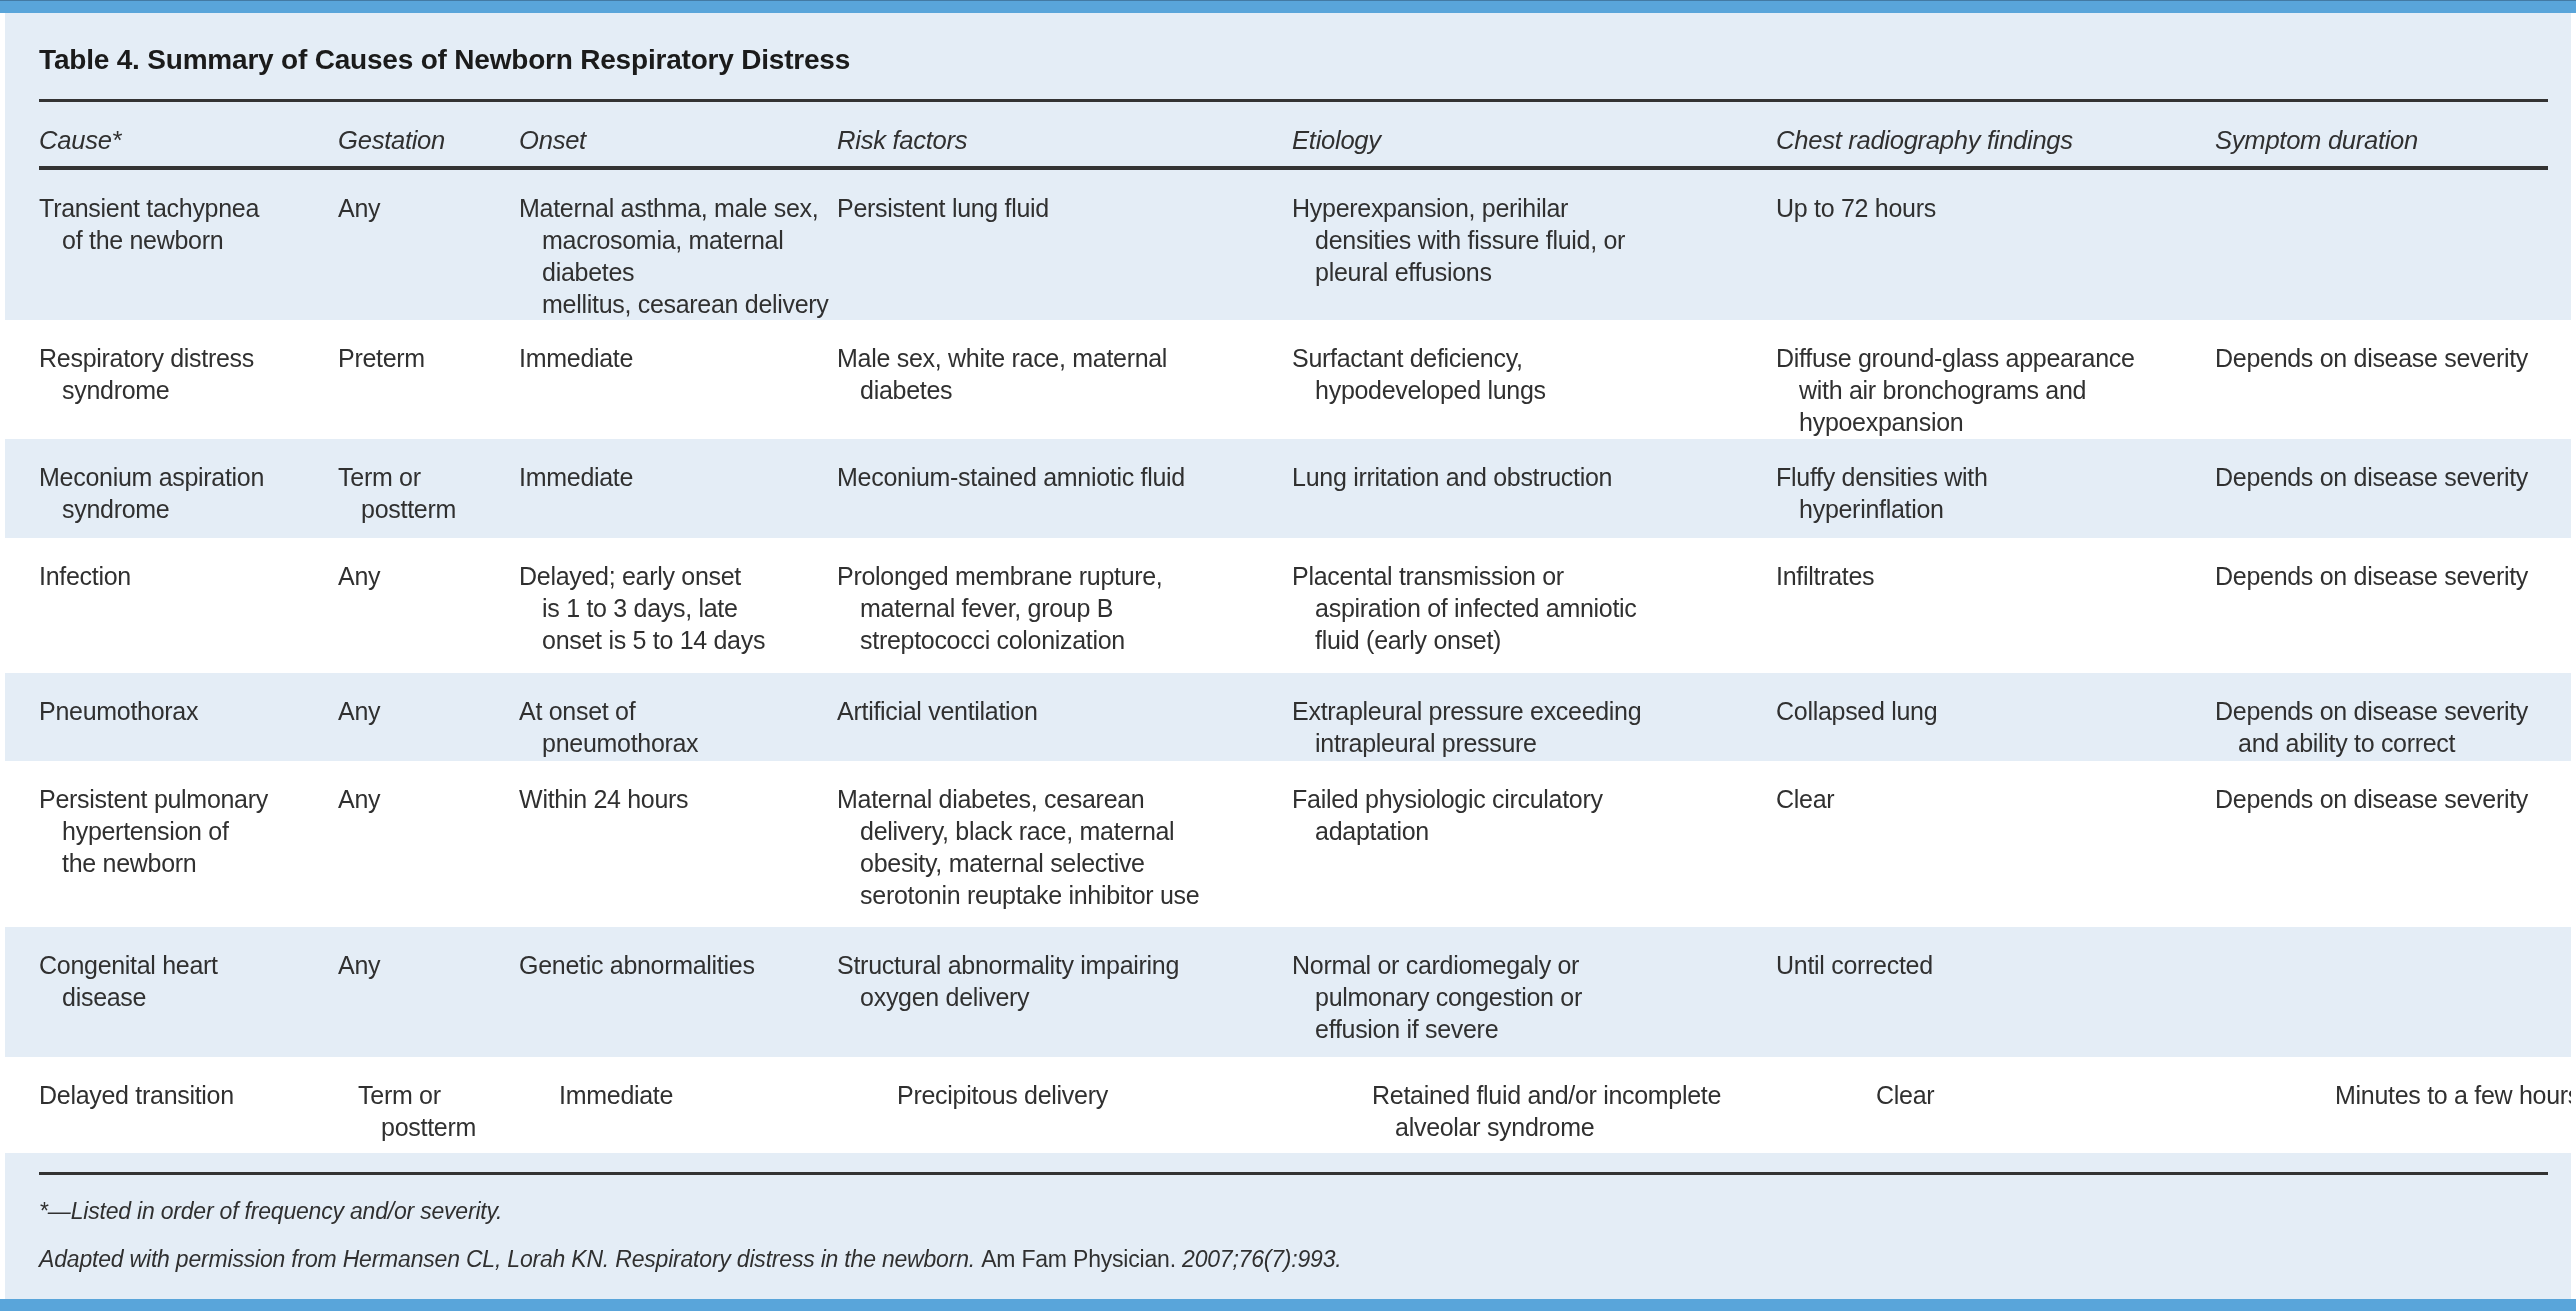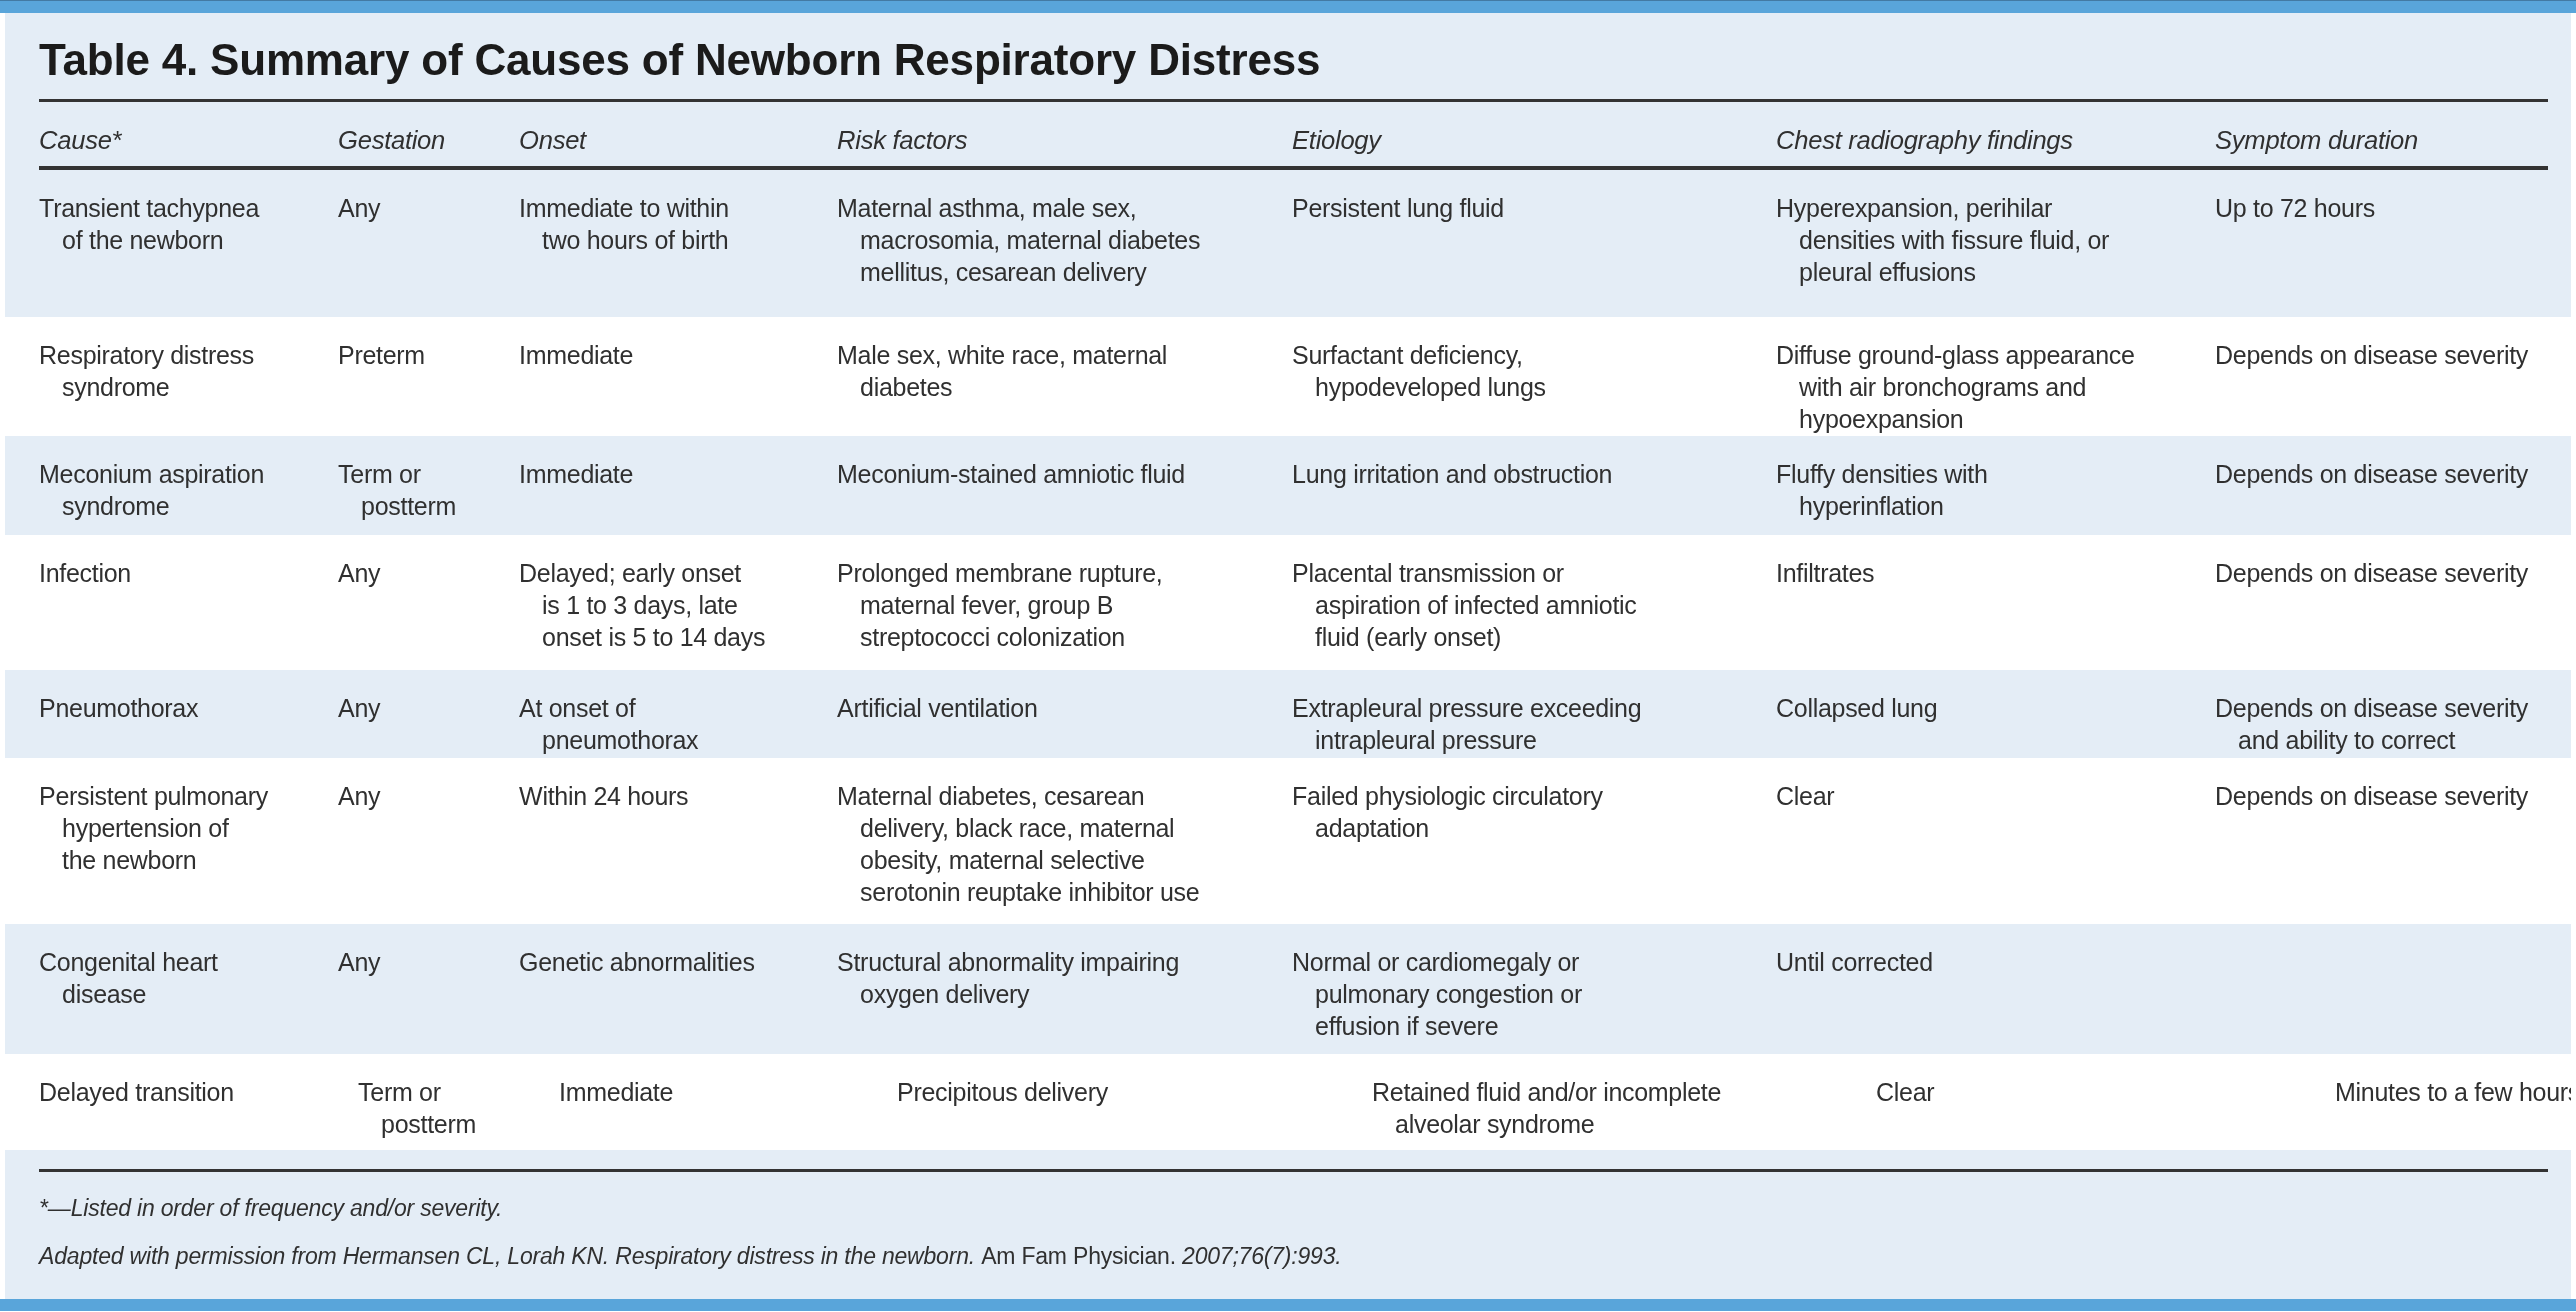--- a/index.html
+++ b/index.html
@@ -24,21 +24,21 @@
   }
   .accent-bar.top{top:0;height:12.8px;border-top:1.7px solid rgba(40,70,95,.45);}
   .accent-bar.bottom{top:1299px;height:12px;}
   .panel{
     position:absolute;top:12.8px;left:5.1px;width:2566px;height:1286px;
     background:var(--panel-bg);
     overflow:hidden;
   }
   .title{
     margin:30px 0 0 34px;
-    font-size:44px;line-height:34px;font-weight:bold;
+    font-size:28px;line-height:34px;font-weight:bold;
     letter-spacing:-0.2px;color:var(--ink-title);
   }
   .hrule{
     height:3.4px;background:var(--rule);border:none;
     margin-left:34px;width:2509px;
   }
   .rule-top{margin-top:22px;}
   .rule-foot{margin-top:19px;}
   .grid{
     display:grid;
@@ -108,22 +108,20 @@
       <div class="th">Symptom duration</div>
     </div>
 
     <div class="hrule"></div>
 
     <div id="table-body">
         <div class="grid row row-blue">
         <div class="cell">Transient tachypnea
 of the newborn</div>
         <div class="cell">Any</div>
-        <div class="cell">Immediate to within
-two hours of birth</div>
         <div class="cell">Maternal asthma, male sex,
 macrosomia, maternal diabetes
 mellitus, cesarean delivery</div>
         <div class="cell">Persistent lung fluid</div>
         <div class="cell">Hyperexpansion, perihilar
 densities with fissure fluid, or
 pleural effusions</div>
         <div class="cell">Up to 72 hours</div>
       </div>
         <div class="grid row row-white">

